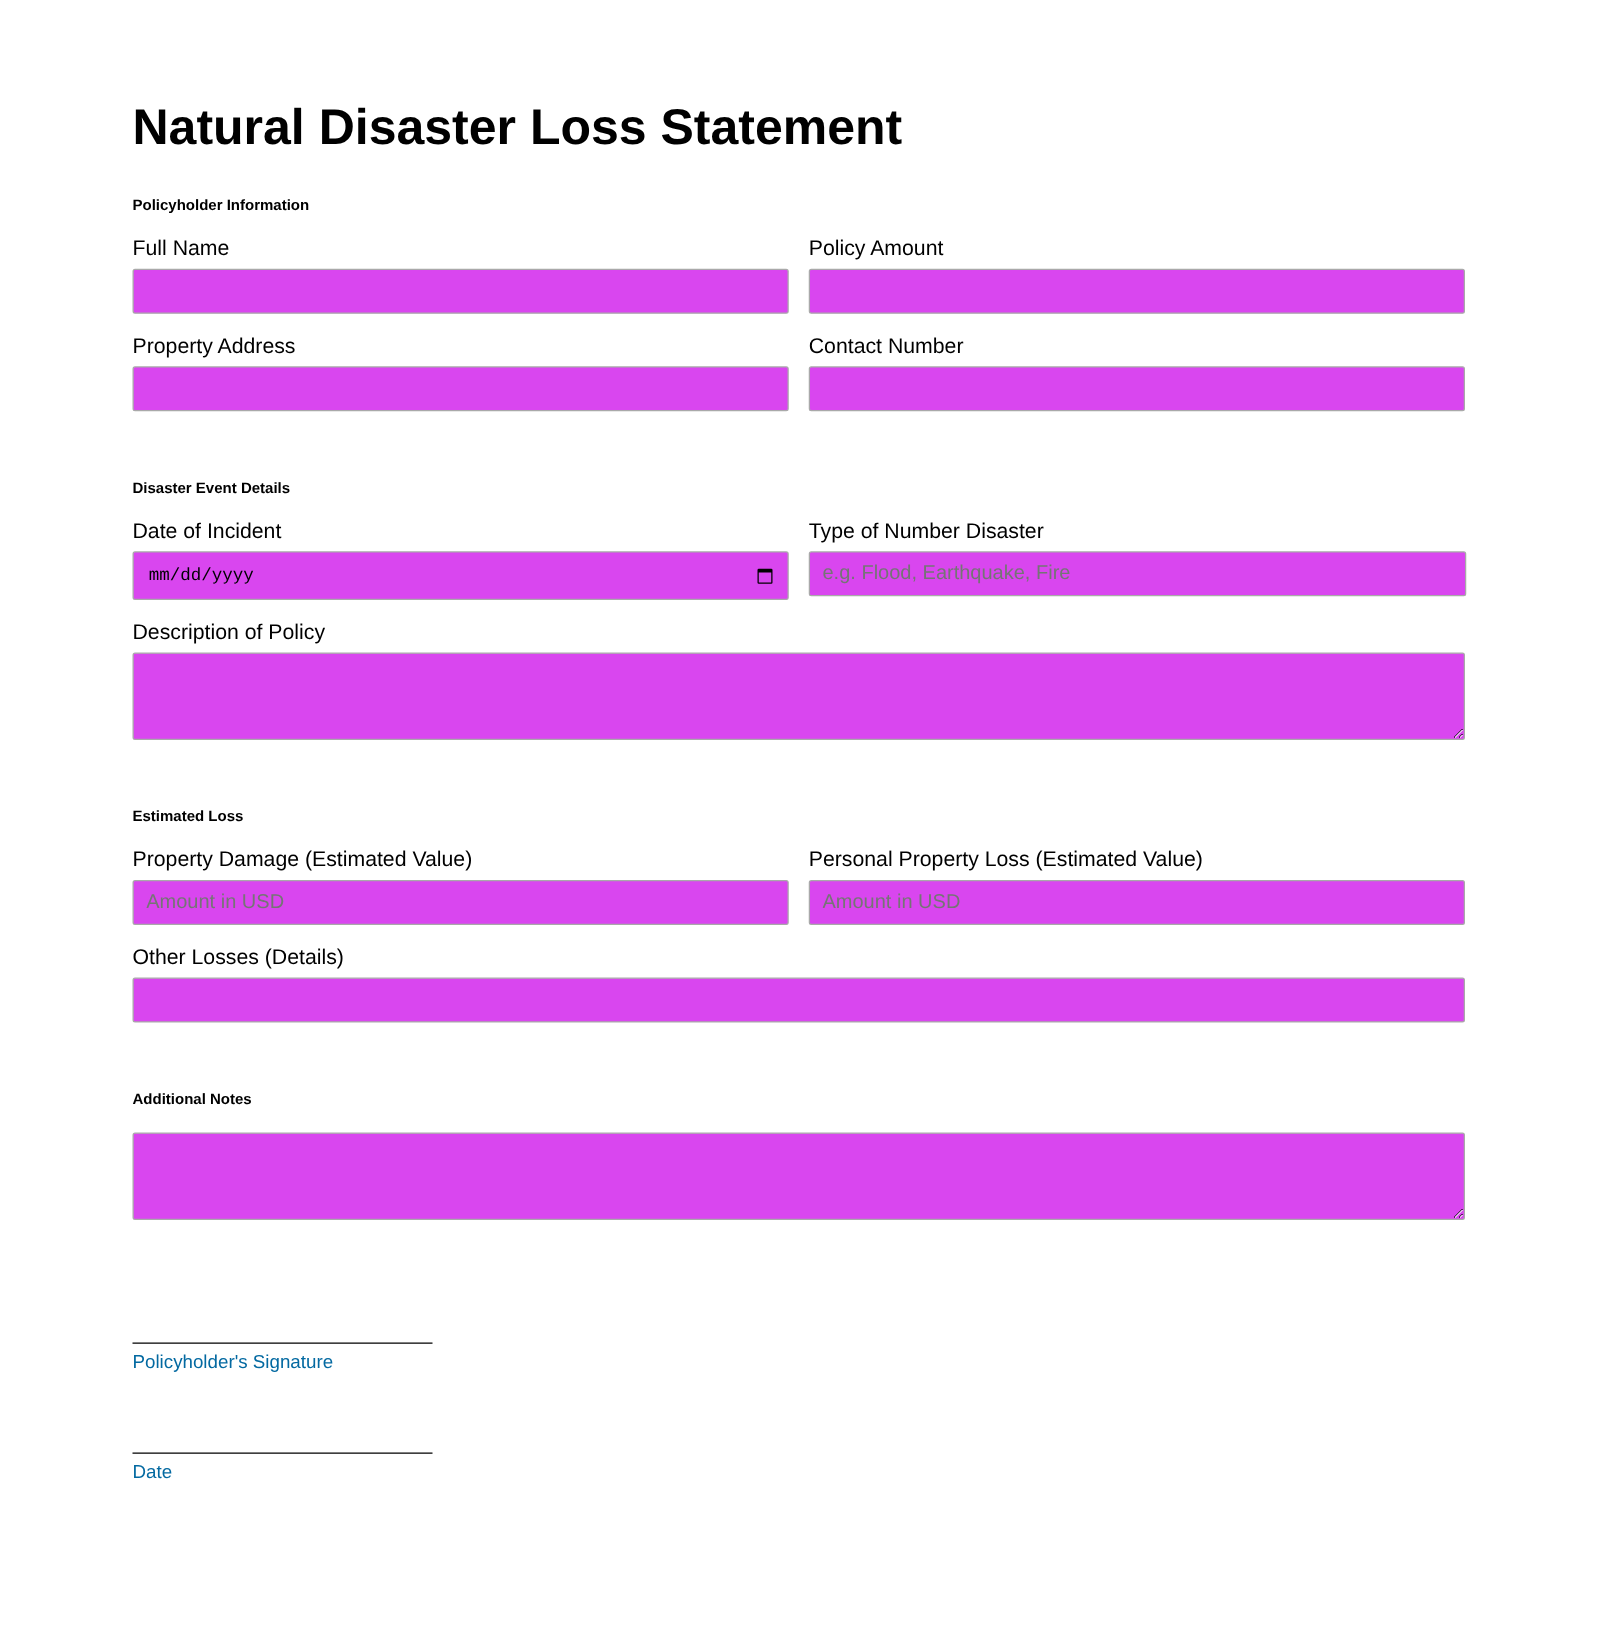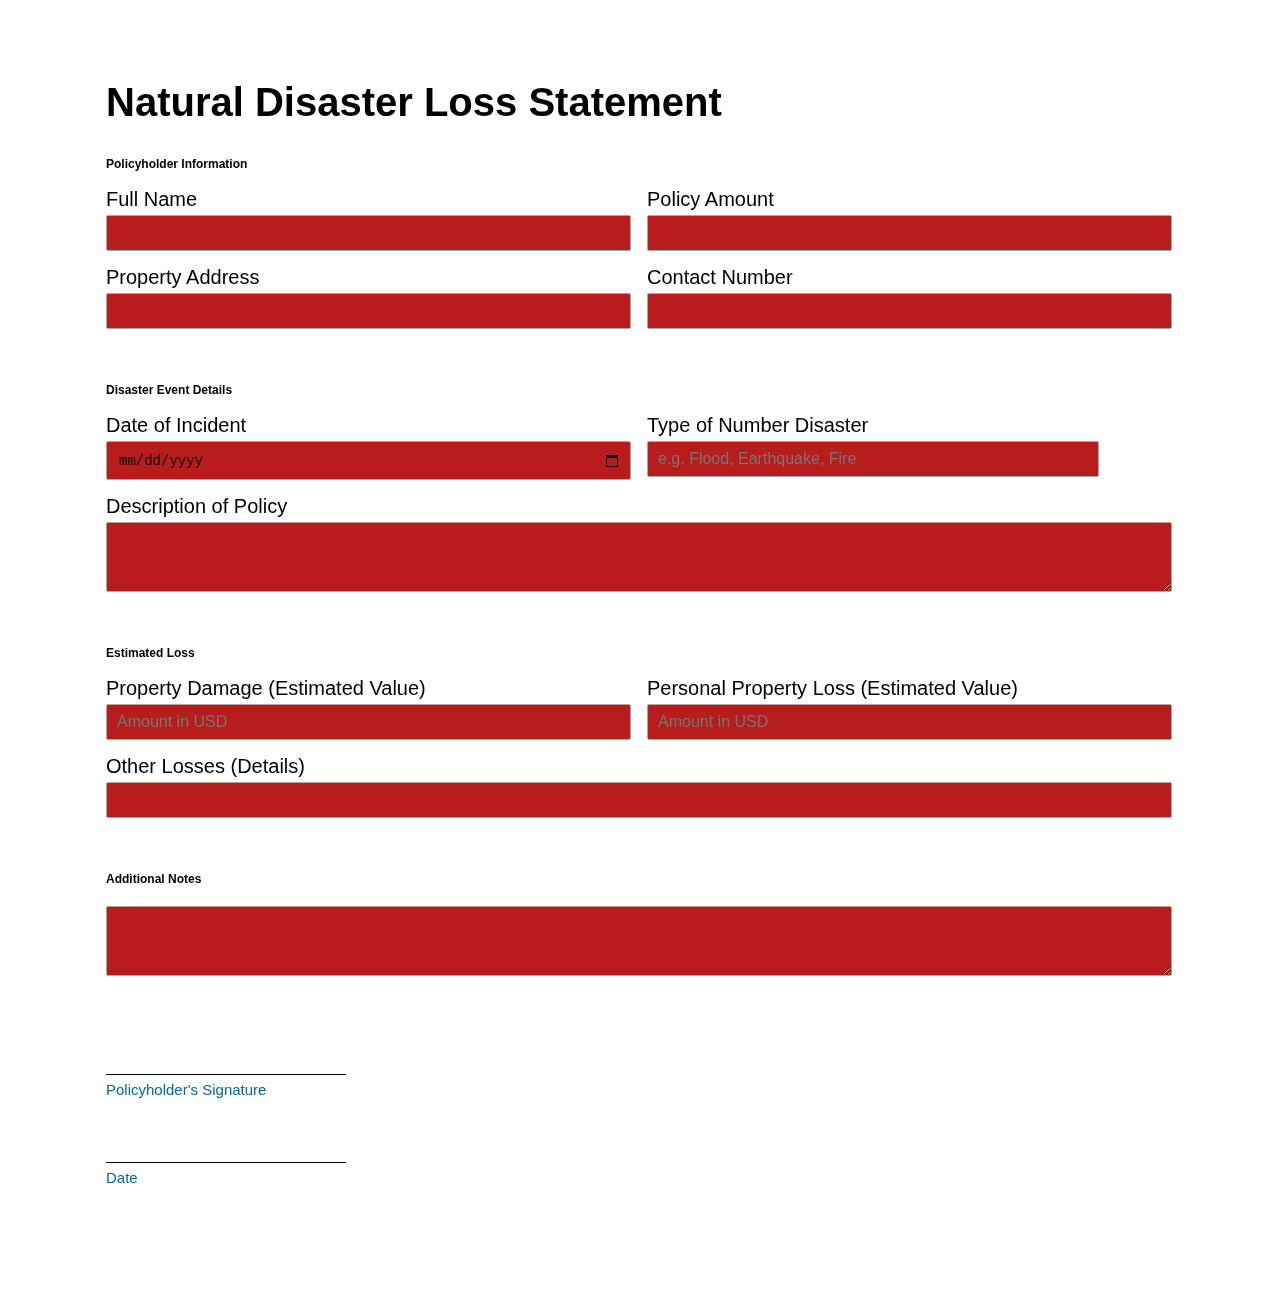--- a/index.html
+++ b/index.html
@@ -1,21 +1,21 @@
 <!DOCTYPE html>
 <html><head>
 <meta charset="utf-8">
 <style>
   html, body { margin: 0; padding: 0; background: #ffffff; }
   body { width: 1278px; height: 1300px; font-family: "Liberation Sans", sans-serif; color: #000; }
   .page { position: absolute; left: 106px; top: 0; width: 1066px; }
   h1 { position: absolute; margin: 0; top: 84px; left: 0; font-size: 40px; font-weight: bold; line-height: 36px; white-space: nowrap; }
   h2 { position: absolute; margin: 0; left: 0; font-size: 12px; font-weight: bold; line-height: 22px; white-space: nowrap; }
-  .label { position: absolute; font-size: 20px; line-height: 18px; white-space: nowrap; }
-  .field { position: absolute; box-sizing: border-box; border: 1px solid #a9a9a9; border-radius: 2px; background: #b91c1c; font-family: "Liberation Sans", sans-serif; font-size: 16px; padding: 0 10px; color: #000; }
+  .label { position: absolute; font-size: 17px; line-height: 18px; white-space: nowrap; }
+  .field { position: absolute; box-sizing: border-box; border: 1px solid #a9a9a9; border-radius: 2px; background: #d946ef; font-family: "Liberation Sans", sans-serif; font-size: 16px; padding: 0 10px; color: #000; }
   .field::placeholder { color: #757575; }
   textarea.field { resize: vertical; padding: 8px 10px; }
   .date-field { font-family: "Liberation Mono", monospace; font-size: 14px; display:flex; align-items:center; justify-content: space-between; padding: 0 12px; }
   .cal { width: 12px; height: 12px; border: 1.5px solid #000; border-top-width: 3px; border-radius: 1px; box-sizing: border-box; }
   .sigline { position: absolute; left: 0; width: 240px; border-top: 1px solid #000; }
   .siglabel { position: absolute; left: 0; font-size: 15px; color: #0369a1; white-space: nowrap; }
 </style>
 </head>
 <body>
 
@@ -33,21 +33,21 @@
   <div class="label" style="left:541px; top:268px">Contact Number</div>
   <input class="field" style="left: 541px; top: 293px; width: 525px; height: 36px;" placeholder="">
 
   <h2 style="top:379px">Disaster Event Details</h2>
   <div class="label" style="left:0; top:416px">Date of Incident</div>
   <div class="field date-field" style="left:0; top:441px; width:525px; height:39px">
     <span>mm/dd/yyyy</span>
     <span class="cal"></span>
   </div>
   <div class="label" style="left:541px; top:416px">Type of Number Disaster</div>
-  <input class="field" style="left: 541px; top: 441px; width: 452px; height: 36px;" placeholder="e.g. Flood, Earthquake, Fire">
+  <input class="field" style="left: 541px; top: 441px; width: 526px; height: 36px;" placeholder="e.g. Flood, Earthquake, Fire">
 
   <div class="label" style="left:0; top:497px">Description of Policy</div>
   <textarea class="field" style="left: 0px; top: 522px; width: 1066px; height: 70px;"></textarea>
 
   <h2 style="top:642px">Estimated Loss</h2>
   <div class="label" style="left:0; top:679px">Property Damage (Estimated Value)</div>
   <input class="field" style="left: 0px; top: 704px; width: 525px; height: 36px;" placeholder="Amount in USD">
   <div class="label" style="left:541px; top:679px">Personal Property Loss (Estimated Value)</div>
   <input class="field" style="left: 541px; top: 704px; width: 525px; height: 36px;" placeholder="Amount in USD">
 

